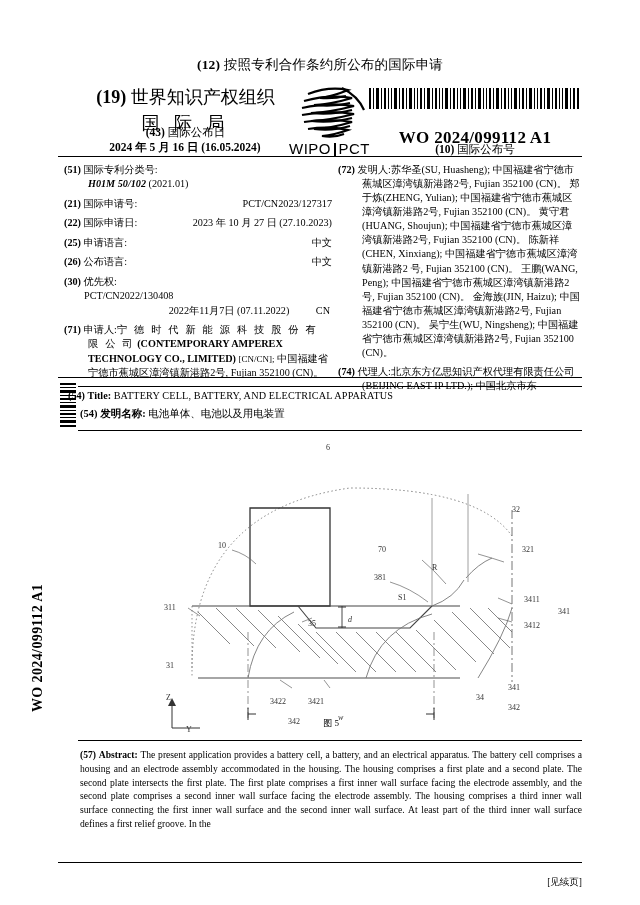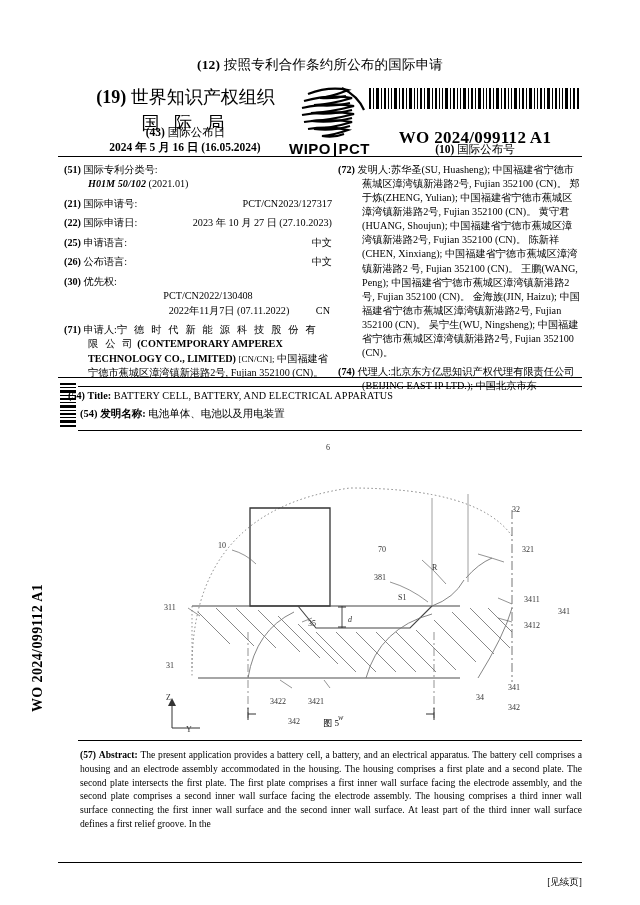--- a/index.html
+++ b/index.html
@@ -66,21 +66,21 @@
     width: 98px;
     height: 58px;
   }
   .wipo-wordmark {
     position: absolute;
     left: 272px;
     top: 140px;
     width: 115px;
     text-align: center;
     font-family: "Liberation Sans", sans-serif;
-    font-weight: bold;
+    font-weight: normal;
     font-size: 15px;
     letter-spacing: .5px;
   }
   .wipo-wordmark .bar {
     display: inline-block;
     width: 1.5px;
     height: 13px;
     background: #000;
     vertical-align: -2px;
     margin: 0 3px;
@@ -367,21 +367,21 @@
 
     <div class="fld rowline">
       <span class="lab"><b class="code">(26)</b>
         <span>公布语言:</span></span>
       <span class="val">中文</span>
     </div>
 
     <div class="fld">
       <div><b class="code">(30)</b>
         <span>优先权:</span></div>
-      <div class="ind" style="padding-left:20px;text-align:center;">PCT/CN2022/130408</div>
+      <div class="ind" style="padding-left:20px;">PCT/CN2022/130408</div>
       <div style="text-align:right; padding-right:2px;">
         <span>2022年11月7日 (07.11.2022)</span>
         <span style="margin-left:24px;">CN</span>
       </div>
     </div>
 
     <div class="fld tight">
       <div class="hang">
         <b class="code">(71)</b>
         <span>申请人:</span><span class="sp-name">宁 德 时 代 新 能 源 科 技 股 份 有 限 公 司</span>

